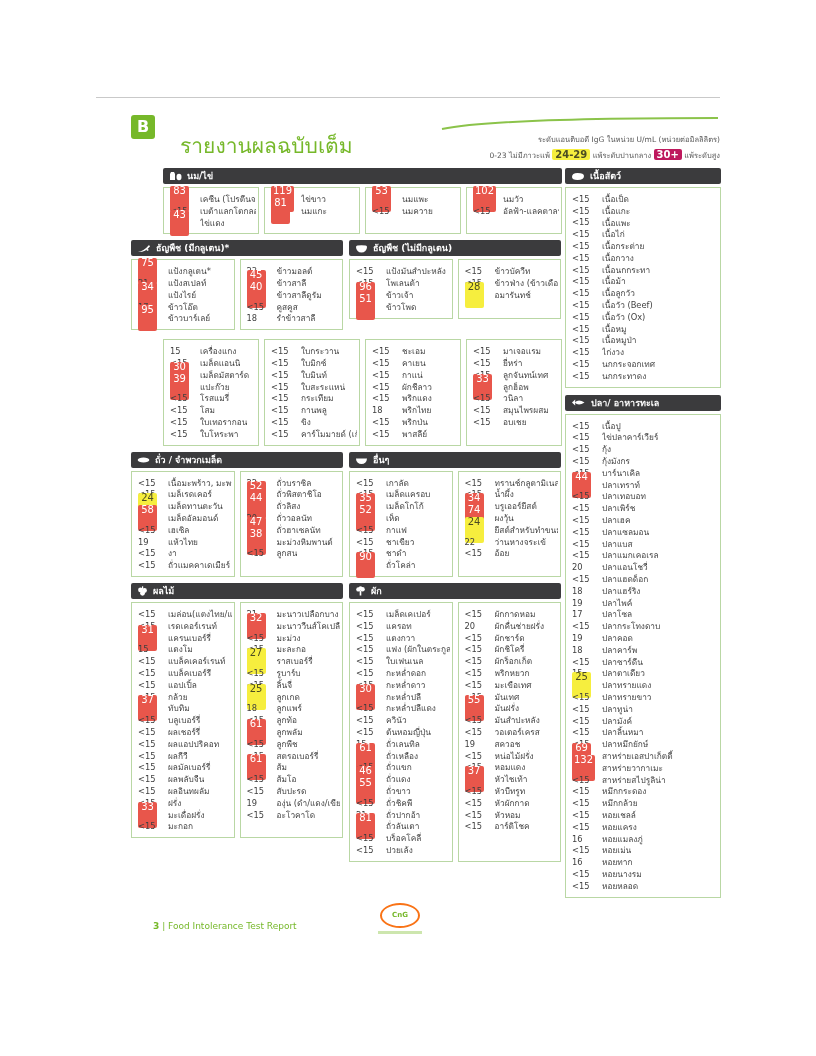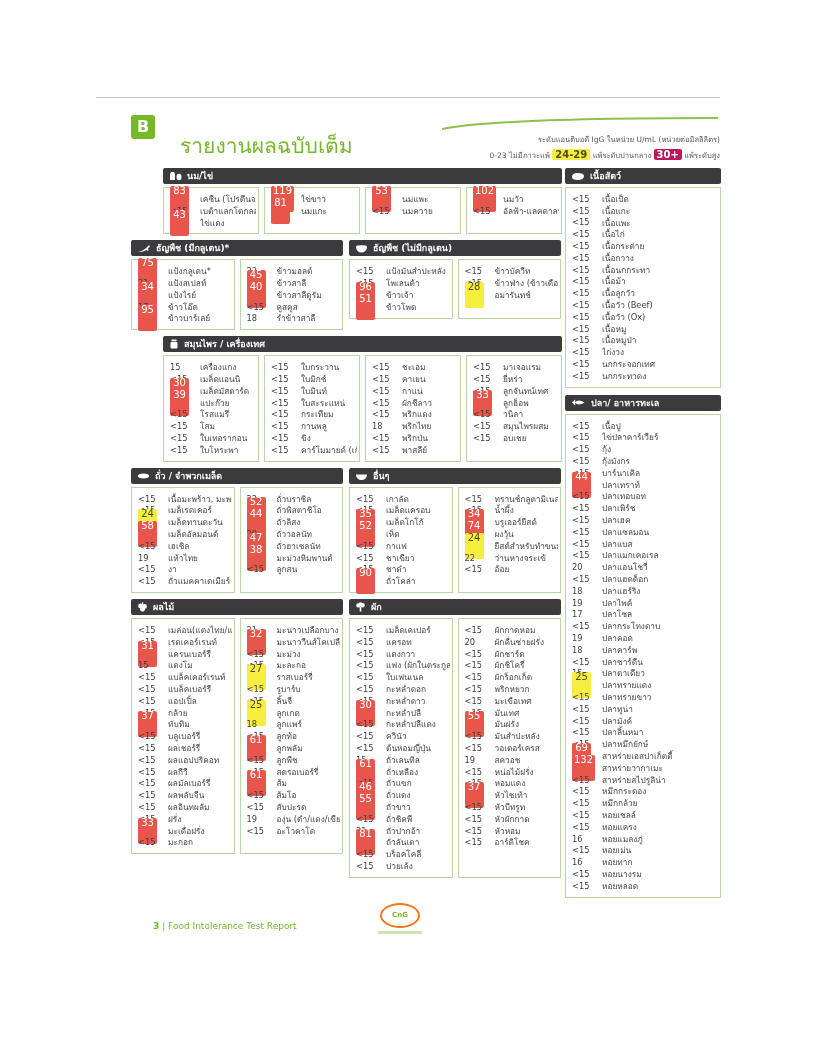--- a/index.html
+++ b/index.html
@@ -280,29 +280,20 @@
             <div class="row">
               <span class="score">
                 <span class="badge yellow">28</span>
               </span>
               <span class="lbl">อมารันทช์</span>
             </div>
           </div>
         </div>
       </div>
       <div class="panel full">
-        <div class="phead">
-          <span class="picon">
-            <svg width="10" height="10" viewBox="0 0 10 10">
-              <rect x="1.5" y="3" width="7" height="6.5" rx="1" fill="#fff"></rect>
-              <rect x="2.5" y="0.5" width="5" height="1.8" fill="#fff"></rect>
-            </svg>
-          </span>
-          <span>สมุนไพร / เครื่องเทศ</span>
-        </div>
         <div class="pcols">
           <div class="pcol">
             <div class="row">
               <span class="score">
                 <span class="plain">15</span>
               </span>
               <span class="lbl">เครื่องแกง</span>
             </div>
             <div class="row">
               <span class="score">

